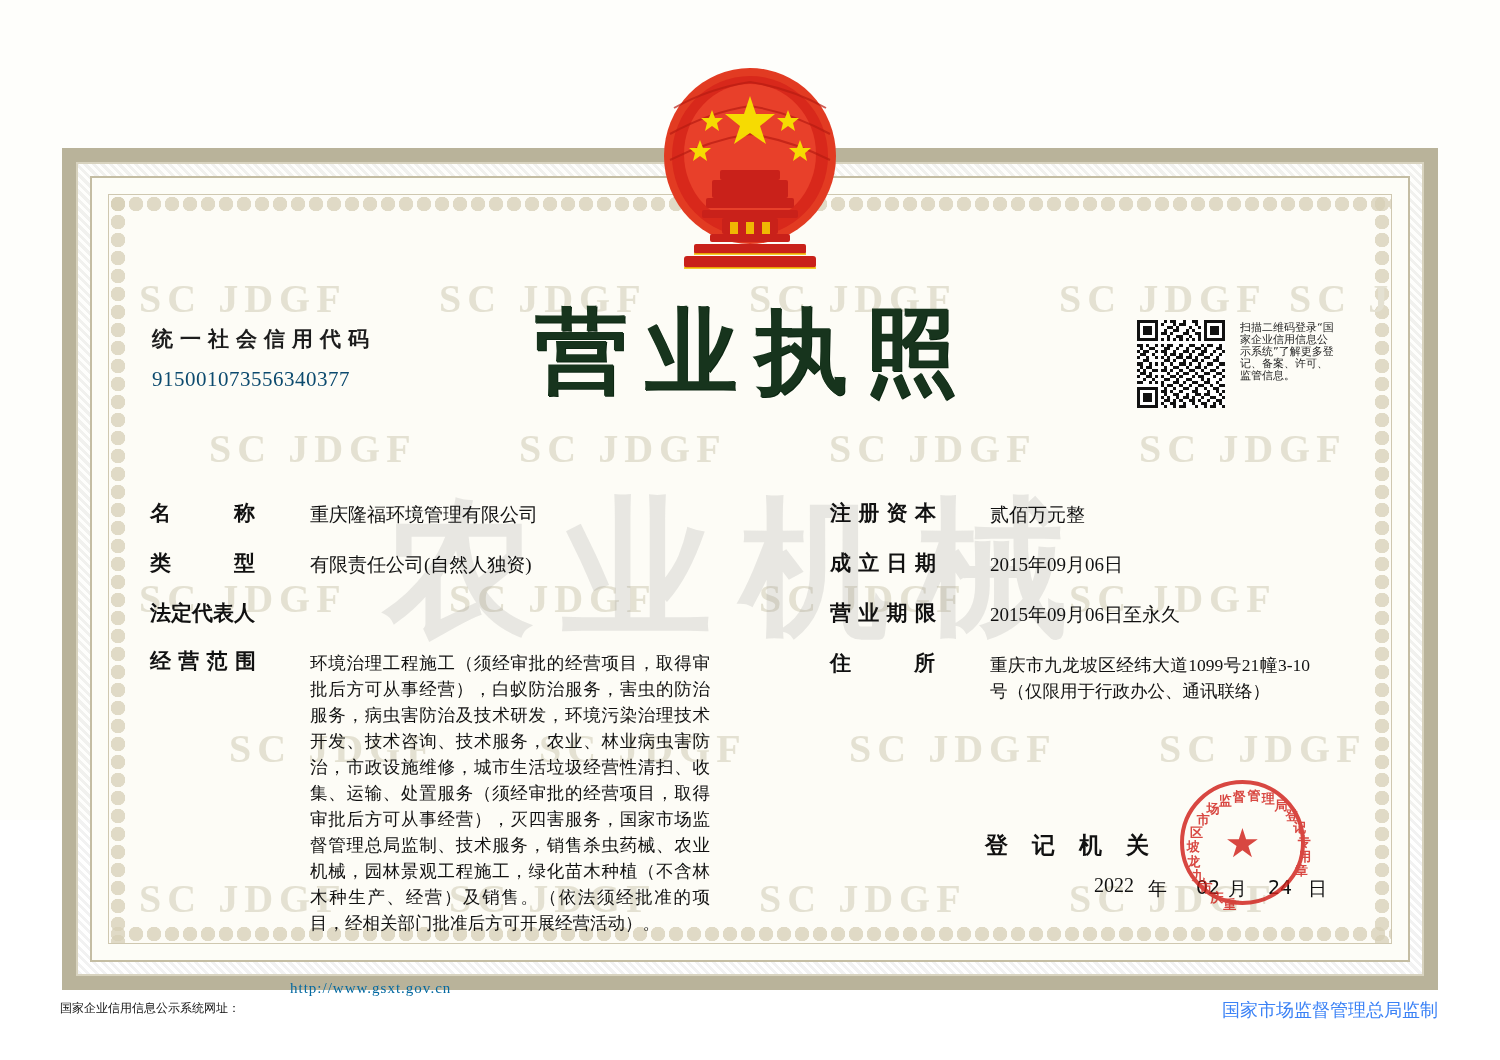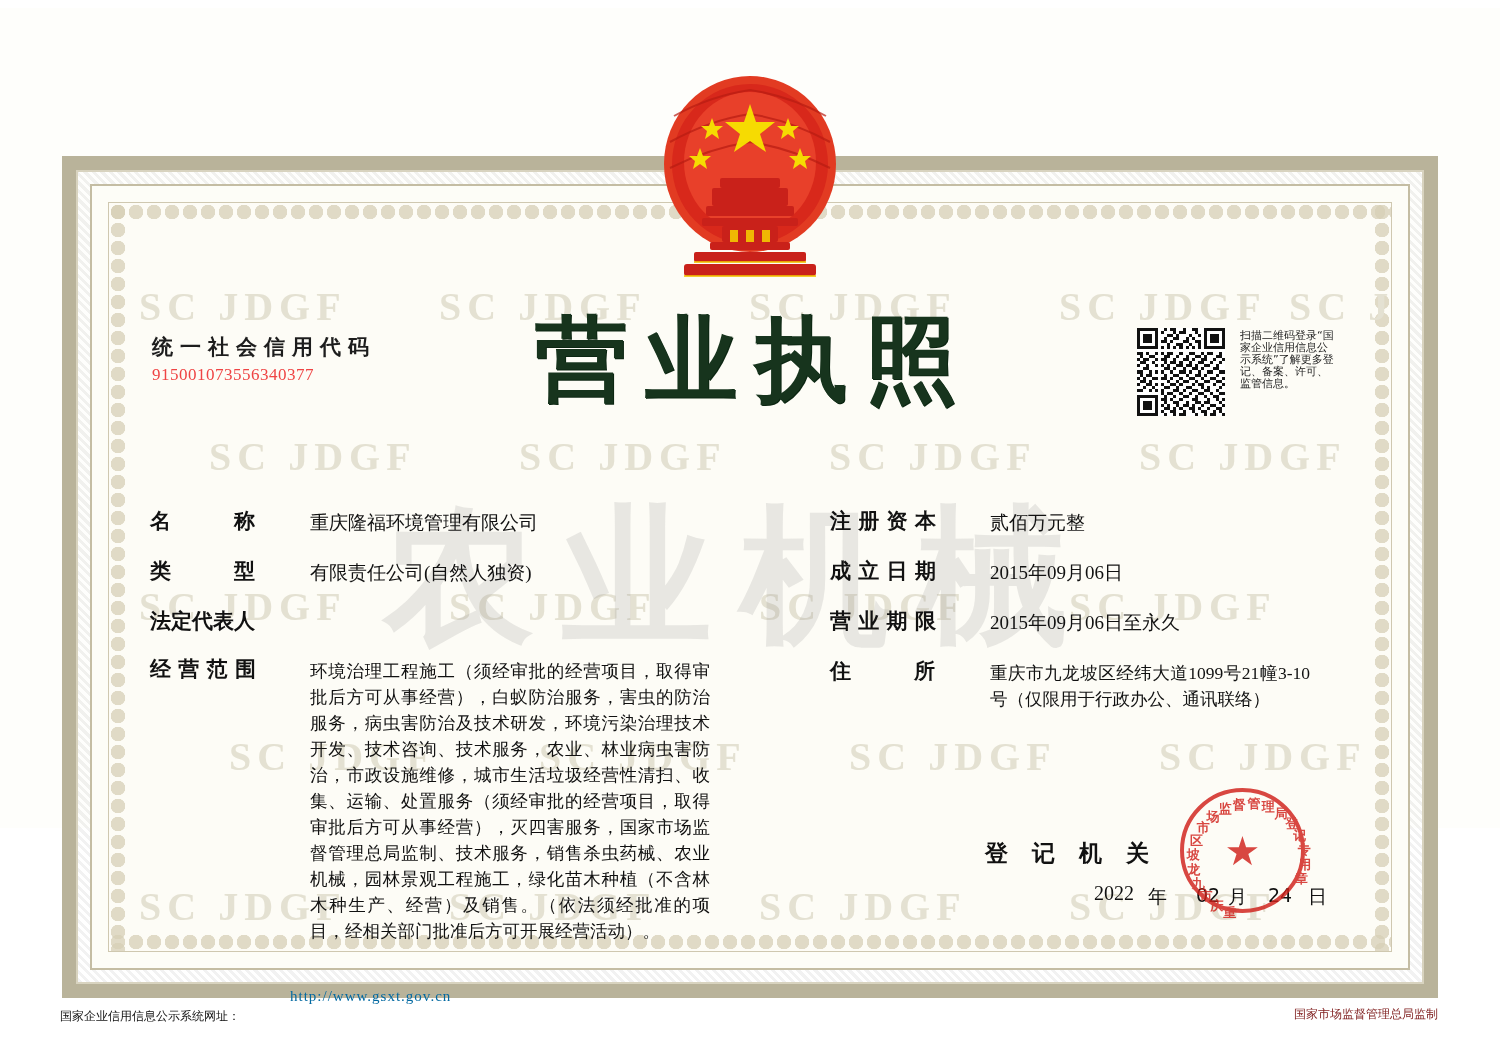--- a/index.html
+++ b/index.html
@@ -9,21 +9,21 @@
     height: 1060px;
     background: #ffffff;
     font-family: "DejaVu Sans", "Liberation Sans", sans-serif;
     overflow: hidden;
     position: relative;
   }
 
   
   #page {
     position: absolute;
-    left: 0; top: 8px;
+    left: 0; top: 0;
     width: 1500px; height: 820px;
     background: #fefefb;
   }
 
   
   .border-outer {
     position: absolute;
     left: 62px; top: 148px;
     width: 1376px; height: 842px;
     border: 14px solid #b9b39a;
@@ -114,24 +114,24 @@
     width: 300px;
   }
   .uscc-label {
     font-family: "DejaVu Sans", sans-serif;
     font-size: 21px;
     font-weight: bold;
     color: #1d1d1d;
     letter-spacing: 7px;
   }
   .uscc-value {
-    margin-top: 4px;
+    margin-top: 14px;
     font-family: "Liberation Serif", "DejaVu Serif", serif;
-    font-size: 17px;
-    color: #ef4444;
+    font-size: 21px;
+    color: #0c4a6e;
     letter-spacing: .5px;
   }
 
   .doc-title {
     position: absolute;
     left: 450px; top: 290px;
     width: 610px;
     text-align: center;
     font-family: "DejaVu Sans", sans-serif;
     font-size: 92px;
@@ -268,22 +268,22 @@
     position: absolute;
     left: 60px; top: 1000px;
     font-family: "DejaVu Sans", sans-serif;
     font-size: 12px;
     color: #111;
   }
   .footer-right {
     position: absolute;
     right: 62px; top: 998px;
     font-family: "DejaVu Sans", sans-serif;
-    font-size: 12px;
-    color: #7f1d1d;
+    font-size: 18px;
+    color: #3b82f6;
   }
 </style>
 </head>
 <body>
 
 <div id="page">
 
   <div class="border-outer">
     <div class="border-mid">
       <div class="border-inner">

